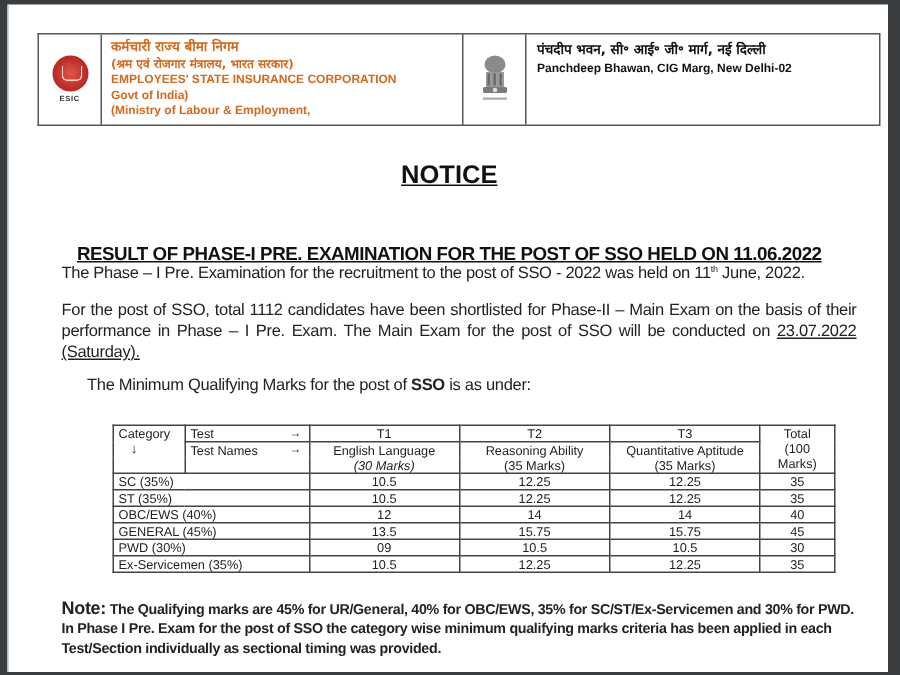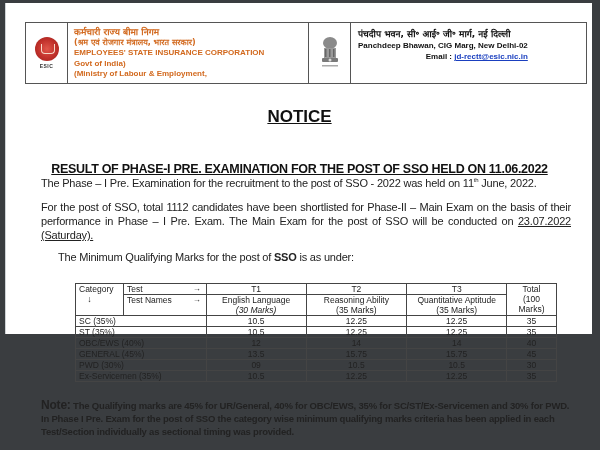--- a/index.html
+++ b/index.html
@@ -6,21 +6,21 @@
     html, body { width: 600px; height: 450px; overflow: hidden; }
     body {
       background: #3a3d40;
       font-family: "Liberation Sans", sans-serif;
       color: #111;
       position: relative;
     }
     .page {
       position: absolute;
       left: 5px; top: 3px;
-      width: 587px; height: 331px;
+      width: 587px; height: 445px;
       background: #ffffff;
       border-left: 1px solid #cfd3d6;
     }
     
     .hdr-box {
       position: absolute;
       top: 19px; height: 62px;
       border: 1px solid #555;
       display: flex;
       align-items: stretch;
@@ -147,23 +147,20 @@
         <rect x="10" y="13" width="1.5" height="8" fill="#666"></rect>
         <rect x="14" y="13" width="1.5" height="8" fill="#666"></rect>
         <rect x="3" y="22" width="16" height="4" rx="1" fill="#7a7a7a"></rect>
         <circle cx="11" cy="24" r="1.5" fill="#ddd"></circle>
         <rect x="3" y="29" width="16" height="1.5" fill="#aaa"></rect>
       </svg>
     </div>
     <div class="hdr-text-right">
       <div class="hi">पंचदीप भवन, सी॰ आई॰ जी॰ मार्ग, नई दिल्ली</div>
       <div class="en">Panchdeep Bhawan, CIG Marg, New Delhi-02</div>
-      <div class="en">
-        <span>Email : </span><span class="link">jd-rectt@esic.nic.in</span>
-      </div>
     </div>
   </div>
 
   <div class="notice-title">NOTICE</div>
   <div class="result-title">RESULT OF PHASE-I PRE. EXAMINATION FOR THE POST OF SSO HELD ON 11.06.2022</div>
 
   <div class="para p1">
     <span>The Phase – I Pre. Examination for the recruitment to the post of SSO - 2022 was held on 11</span><sup>th</sup><span> June, 2022.</span>
   </div>
 

